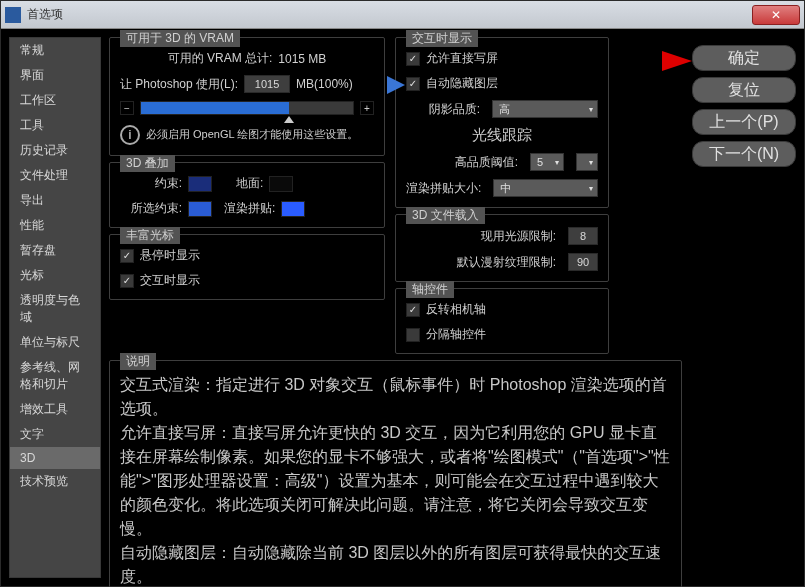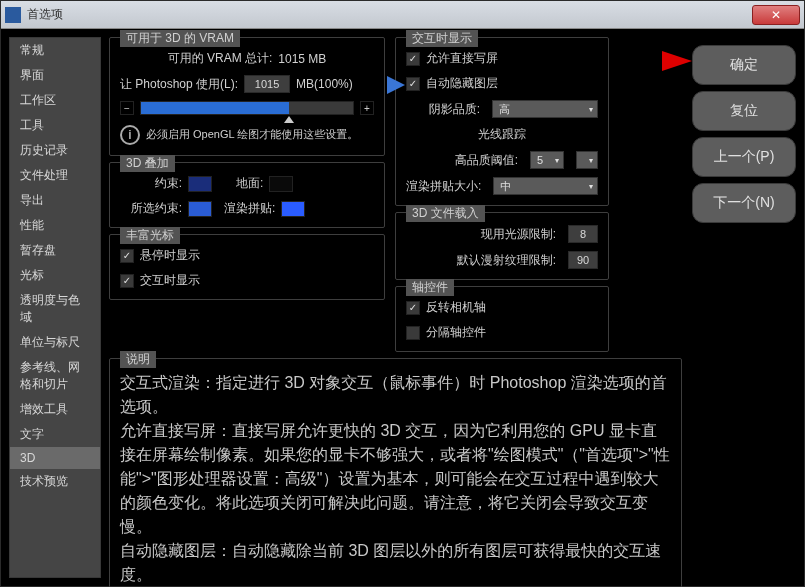--- a/index.html
+++ b/index.html
@@ -10,21 +10,21 @@
 .title-text { flex: 1; font-size: 12px; color: #333; }
 .close-btn { width: 48px; height: 20px; background: linear-gradient(#e08080, #c93a3a); border-radius: 3px; border: 1px solid #8a2020; color: #fff; display: flex; align-items: center; justify-content: center; font-size: 12px; cursor: pointer; }
 .content { display: flex; padding: 8px; gap: 8px; height: calc(100% - 28px); }
 .sidebar { width: 92px; background: #454545; border: 1px solid #383838; }
 .sidebar-item { padding: 4px 10px; font-size: 12px; color: #d8d8d8; cursor: pointer; }
 .sidebar-item.selected { background: #6a6a6a; }
 .main { flex: 1; display: flex; gap: 10px; }
 .col-left { width: 276px; display: flex; flex-direction: column; gap: 6px; }
 .col-right { width: 214px; display: flex; flex-direction: column; gap: 6px; }
 .buttons { width: 104px; display: flex; flex-direction: column; gap: 6px; padding-top: 8px; }
-.btn { height: 40px; background: #5d5d5d; border: 1px solid #3a3a3a; border-radius: 11px; color: #e0e0e0; font-size: 14px; display: flex; align-items: center; justify-content: center; cursor: pointer; }
+.btn { height: 26px; background: #5d5d5d; border: 1px solid #3a3a3a; border-radius: 11px; color: #e0e0e0; font-size: 16px; display: flex; align-items: center; justify-content: center; cursor: pointer; }
 .group { border: 1px solid #3e3e3e; border-radius: 2px; padding: 12px 10px 10px; position: relative; }
 .group-title { position: absolute; top: -8px; left: 10px; background: #535353; padding: 0 6px; font-size: 12px; color: #d0d0d0; }
 .row { display: flex; align-items: center; gap: 6px; font-size: 12px; color: #d0d0d0; margin-bottom: 8px; }
 .row:last-child { margin-bottom: 0; }
 .label { white-space: nowrap; }
 .input-text { width: 46px; height: 18px; background: #3e3e3e; border: 1px solid #2a2a2a; color: #d8d8d8; font-size: 11px; text-align: center; }
 .slider-track { flex: 1; height: 14px; background: linear-gradient(90deg, #2a6dd4, #2a6dd4 70%, #3a3a3a 70%); border: 1px solid #222; position: relative; }
 .slider-minus, .slider-plus { width: 14px; height: 14px; border: 1px solid #222; display: flex; align-items: center; justify-content: center; font-size: 10px; color: #ccc; cursor: pointer; }
 .info-icon { width: 20px; height: 20px; border: 2px solid #aaa; border-radius: 50%; display: flex; align-items: center; justify-content: center; font-size: 12px; font-weight: bold; color: #aaa; flex-shrink: 0; }
 .info-text { font-size: 11px; color: #d0d0d0; line-height: 1.4; }
@@ -136,21 +136,21 @@
                     <div class="arrow arrow-blue" style="position:absolute; left:-20px; top:-2px;"></div>
                   </span>
                   <span>自动隐藏图层</span>
                 </div>
               <div class="row right-align">
                   <span class="label">阴影品质:</span>
                   <div class="select" style="width:106px;">
                     <span>高</span>
                   </div>
                 </div>
-              <div style="font-size:12px; color:#d0d0d0; text-align:center; margin:6px 0 8px;">光线跟踪</div>
+              <div style="font-size:15px; color:#d0d0d0; text-align:center; margin:6px 0 8px;">光线跟踪</div>
               <div class="row right-align">
                   <span class="label">高品质阈值:</span>
                   <div class="select" style="width:34px;">
                     <span>5</span>
                   </div>
                   <div class="select" style="width:14px;"></div>
                 </div>
               <div class="row right-align">
                   <span class="label">渲染拼贴大小:</span>
                   <div class="select" style="width:106px;">

